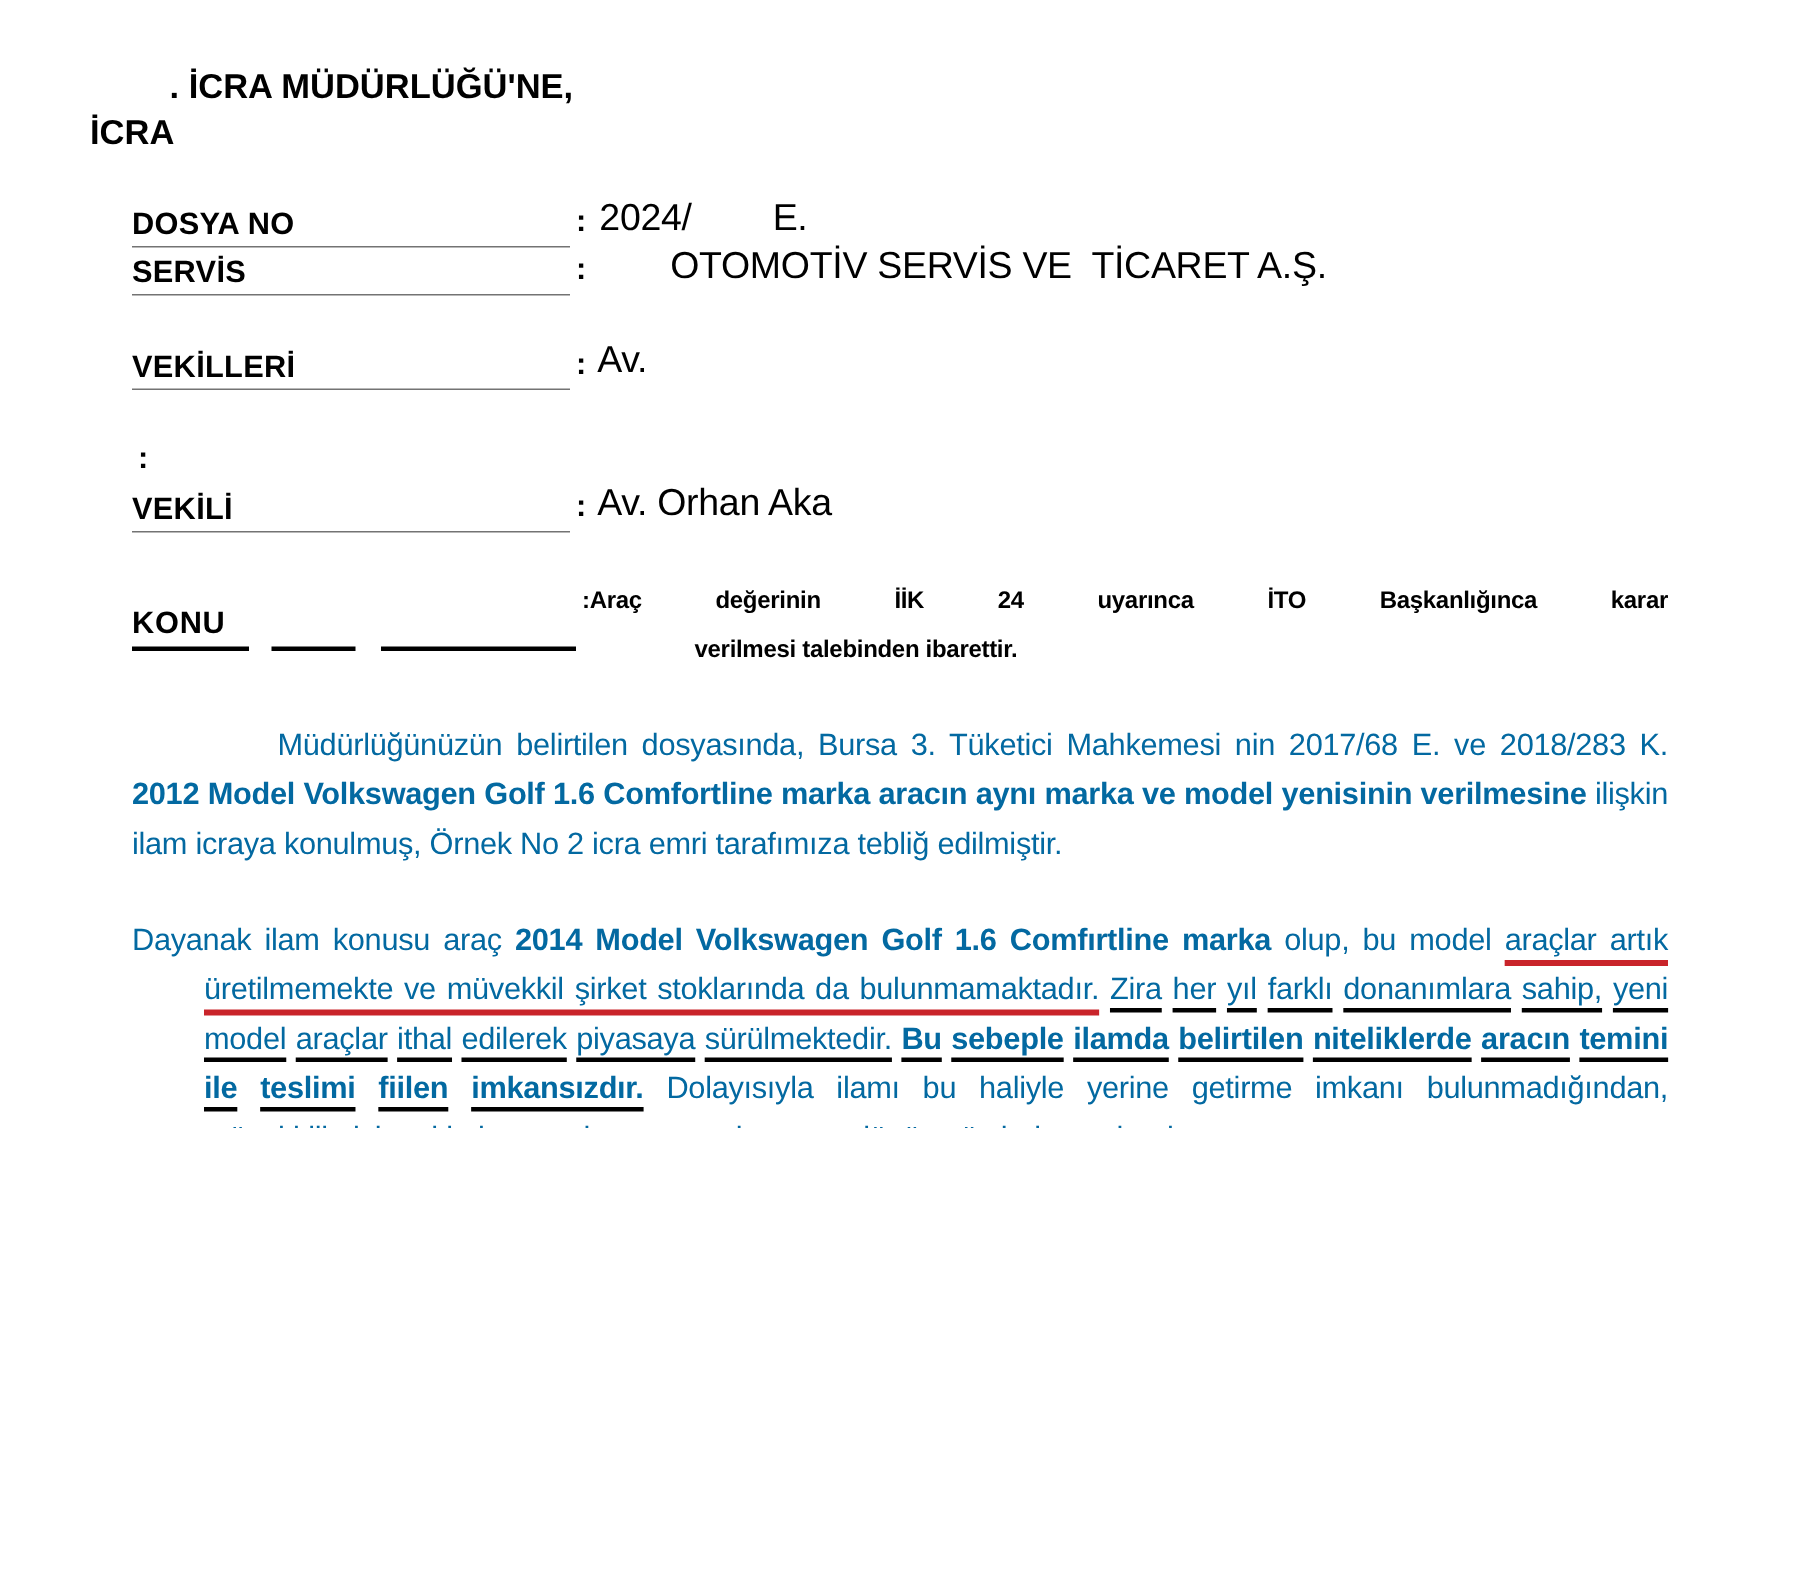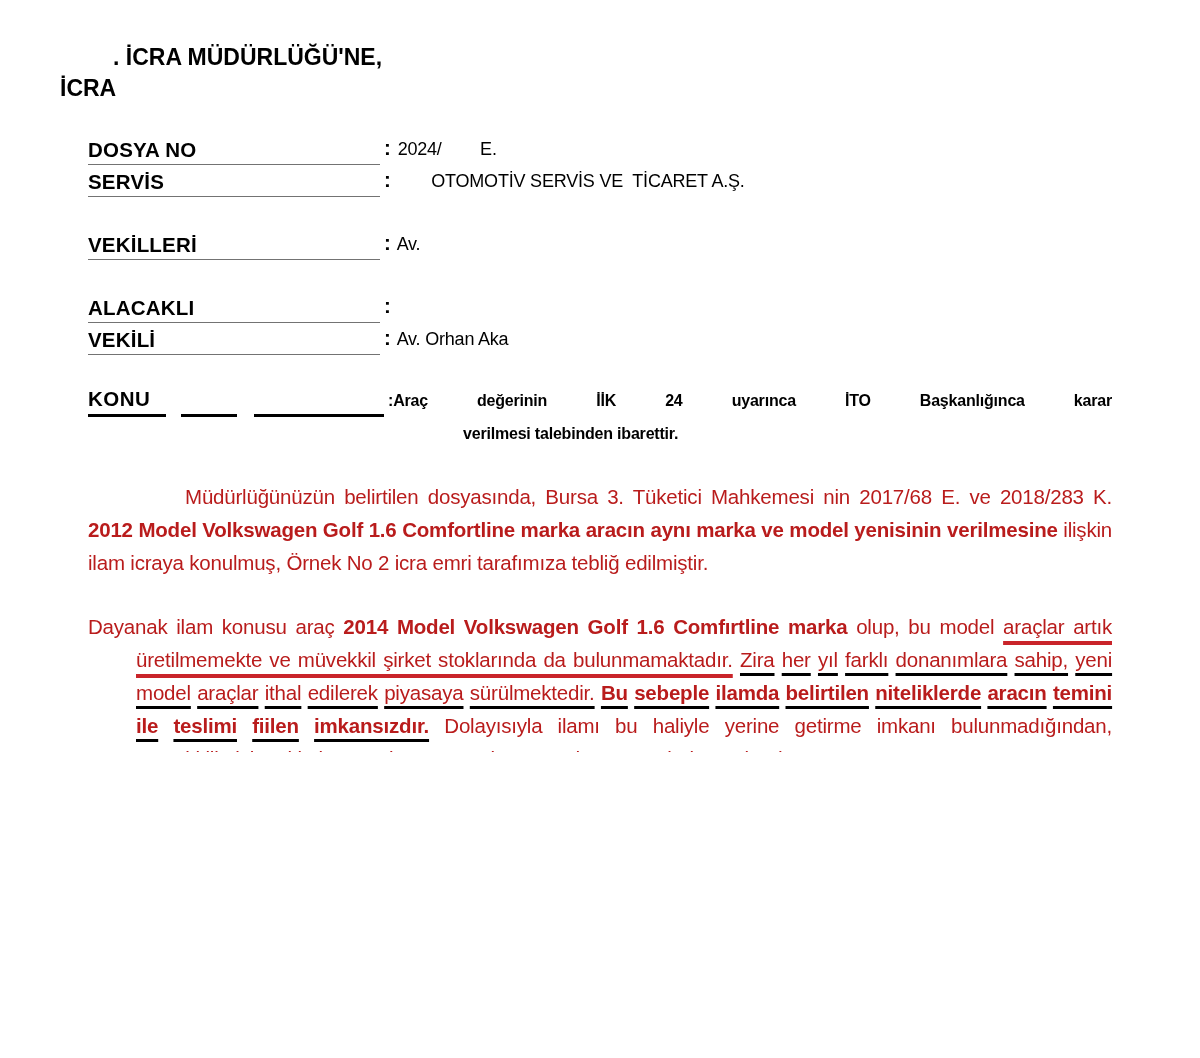--- a/index.html
+++ b/index.html
@@ -28,25 +28,25 @@
     width: 292px;
     font-weight: 700;
     font-size: 20.5px;
     letter-spacing: 0.2px;
     border-bottom: 1px solid #737373;
     padding-bottom: 2px;
     white-space: nowrap;
   }
   .frow.no-line .flabel { border-bottom: 3px solid transparent; }
   .fcolon { font-weight: 700; font-size: 20.5px; padding: 0 2px 5px 4px; }
-  .fvalue { font-size: 18px; letter-spacing: -0.2px; padding-bottom: 5px; white-space: pre; margin-top: 45px; }
+  .fvalue { font-size: 25px; letter-spacing: -0.2px; padding-bottom: 5px; white-space: pre; margin-top: 45px; }
   .fgap { height: 31px; }
 
   
-  .konu-row { display: flex; align-items: flex-start; margin-top: 32px; }
+  .konu-row { display: flex; align-items: center; margin-top: 32px; }
   .konu-labels { display: flex; width: 300px; flex: 0 0 300px; height: 30px; align-items: flex-end; }
   .konu-word {
     display: inline-block; width: 78px; font-weight: 700; font-size: 20.5px;
     letter-spacing: 0.5px; border-bottom: 3px solid #000; padding-bottom: 3px;
   }
   .seg { display: inline-block; border-bottom: 3px solid #000; height: 10px; }
   .seg2 { width: 56px; margin-left: 15px; }
   .seg3 { width: 130px; margin-left: 17px; }
   .konu-value { width: 724px; font-weight: 700; font-size: 16px; line-height: 33px; letter-spacing: -0.2px; margin-top: -3px; }
   .konu-l1 { display: block; text-align: justify; text-align-last: justify; }
@@ -54,21 +54,21 @@
 
   
   .heading { margin-top: 26px; font-weight: 700; font-size: 21px; letter-spacing: 10px; }
 
   .para {
     width: 1024px;
     text-align: justify;
     font-size: 20.5px;
     line-height: 33px;
     letter-spacing: -0.2px;
-    color: #b91c1c;
+    color: #0369a1;
   }
   .para1 { margin-top: 30px; text-indent: 97px; }
   .para2 { margin-top: 31px; padding-left: 48px; text-indent: -48px; }
 
   .b { font-weight: 700; }
   .u-red {
     text-decoration: underline;
     text-decoration-color: var(--red);
     text-decoration-thickness: 4px;
     text-underline-offset: 7px;
@@ -115,21 +115,20 @@
 
     <div class="frow">
       <span class="flabel">VEKİLLERİ</span>
       <span class="fcolon">:</span>
       <span class="fvalue"> Av.</span>
     </div>
 
     <div class="fgap"></div>
 
     <div class="frow">
-      <span class="flabel">ALACAKLI</span>
       <span class="fcolon">:</span>
       <span class="fvalue"></span>
     </div>
 
     <div class="frow">
       <span class="flabel">VEKİLİ</span>
       <span class="fcolon">:</span>
       <span class="fvalue"> Av. Orhan Aka</span>
     </div>
 

